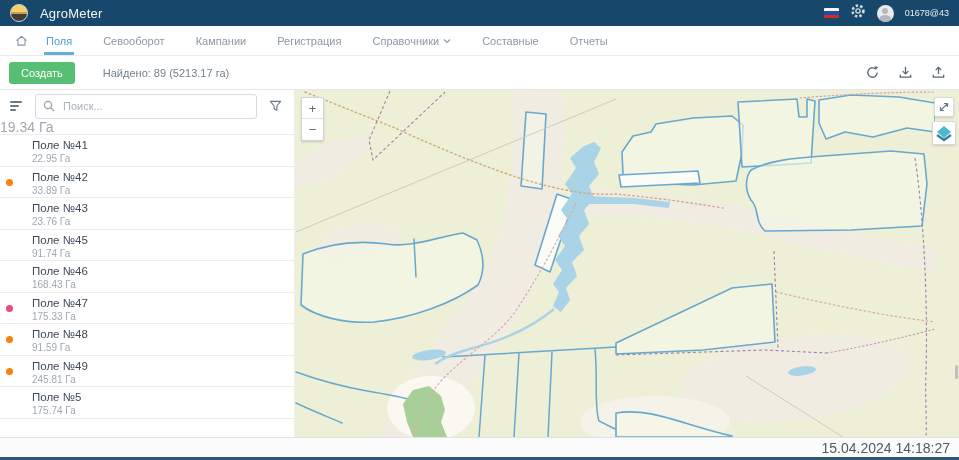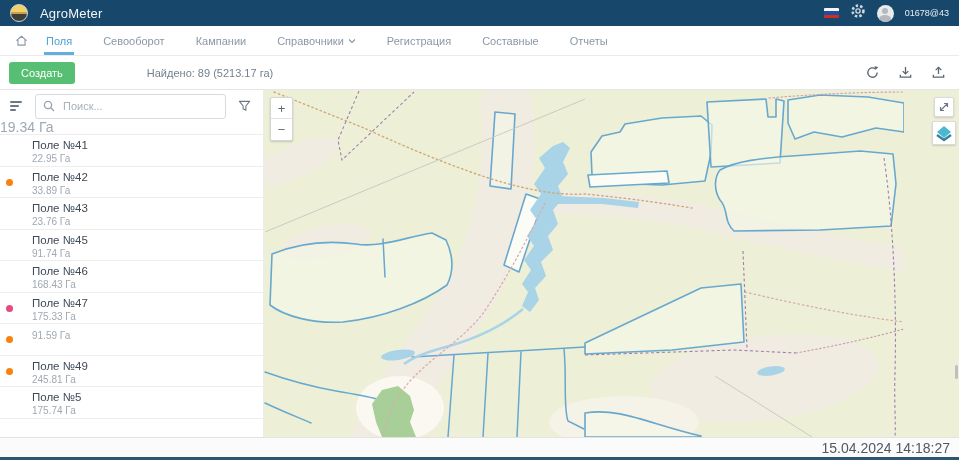--- a/index.html
+++ b/index.html
@@ -22,30 +22,30 @@
   .userid { color:#e8eef2; font-size:9px; }
 
   
   .nav { height:30px; background:#fff; border-bottom:1px solid #ebebeb; display:flex; align-items:stretch; padding-left:8px; }
   .home-btn { width:26px; display:flex; align-items:center; justify-content:center; cursor:pointer; }
   .tabs { display:flex; margin-left:10px; gap:27px; }
   .tab { display:flex; align-items:center; gap:4px; font-size:11px; color:#8b98a7; cursor:pointer; padding:0 2px; }
   .tab.active { color:#4ba0d6; box-shadow:inset 0 -3px 0 #64aede; }
 
   
-  .tbar { height:34px; background:#fff; border-bottom:1px solid #e6e6e6; display:flex; align-items:center; padding:0 9px;gap:44px; }
+  .tbar { height:34px; background:#fff; border-bottom:1px solid #e6e6e6; display:flex; align-items:center; padding:0 9px; }
   .btn-create { background:#57bf73; color:#fff; font-size:11px; border:none; border-radius:3px;
                 padding:5px 12px; cursor:pointer; font-family:inherit; }
   .found { font-size:11px; color:#73828f; margin-left:28px; }
   .tbar-icons { margin-left:auto; display:flex; gap:9px; }
   .tbar-icons .ibtn { width:24px; height:24px; display:flex; align-items:center; justify-content:center; cursor:pointer; }
 
   
   .main { display:flex; height:347px; }
-  .panel { width:264px; background:#fff; border-right:1px solid #ececec; }
+  .panel { width:295px; background:#fff; border-right:1px solid #ececec; }
   .searchrow { height:32px; display:flex; align-items:center; gap:6px; padding:0 7px; }
   .sort-btn { width:22px; height:22px; display:flex; flex-direction:column; justify-content:center; gap:2.5px; cursor:pointer; padding-left:3px; }
   .sort-btn i { display:block; height:1.6px; background:#6d7885; border-radius:1px; }
   .sort-btn i:nth-child(1){width:12px;} .sort-btn i:nth-child(2){width:9px;} .sort-btn i:nth-child(3){width:6px;}
   .searchbox { flex:1; position:relative; }
   .searchbox input { width:100%; height:25px; border:1px solid #d8dce1; border-radius:3px; font-size:11px;
                      padding:0 6px 0 27px; color:#3e4957; outline:none; font-family:inherit; }
   .searchbox input::placeholder { color:#a9b1bb; }
   .searchbox svg { position:absolute; left:8px; top:6px; }
   .filter-btn { width:24px; height:22px; display:flex; align-items:center; justify-content:center; cursor:pointer; }
@@ -113,28 +113,28 @@
     </div>
         <div class="tab">
       <span>Севооборот</span>
 
     </div>
         <div class="tab">
       <span>Кампании</span>
 
     </div>
         <div class="tab">
+      <span>Регистрация</span>
+
+    </div>
+        <div class="tab">
       <span>Справочники</span>
       <svg width="8" height="6" viewBox="0 0 8 6">
             <polyline points="1,1.5 4,4.5 7,1.5" fill="none" stroke="#8b98a7" stroke-width="1.2"></polyline>
           </svg>
-    </div>
-        <div class="tab">
-      <span>Регистрация</span>
-
     </div>
         <div class="tab">
       <span>Составные</span>
 
     </div>
         <div class="tab">
       <span>Отчеты</span>
 
     </div>
       </div>
@@ -215,20 +215,21 @@
         <div class="nm">Поле №46</div>
         <div class="ar">168.43 Га</div>
       </div>
           <div class="row">
         <span class="dot" style="background: rgb(232, 74, 122);"></span>
         <div class="nm">Поле №47</div>
         <div class="ar">175.33 Га</div>
       </div>
           <div class="row">
         <span class="dot" style="background: rgb(248, 130, 15);"></span>
+        <div class="nm">Поле №48</div>
         <div class="ar">91.59 Га</div>
       </div>
           <div class="row">
         <span class="dot" style="background: rgb(248, 130, 15);"></span>
         <div class="nm">Поле №49</div>
         <div class="ar">245.81 Га</div>
       </div>
           <div class="row">
 
         <div class="nm">Поле №5</div>

